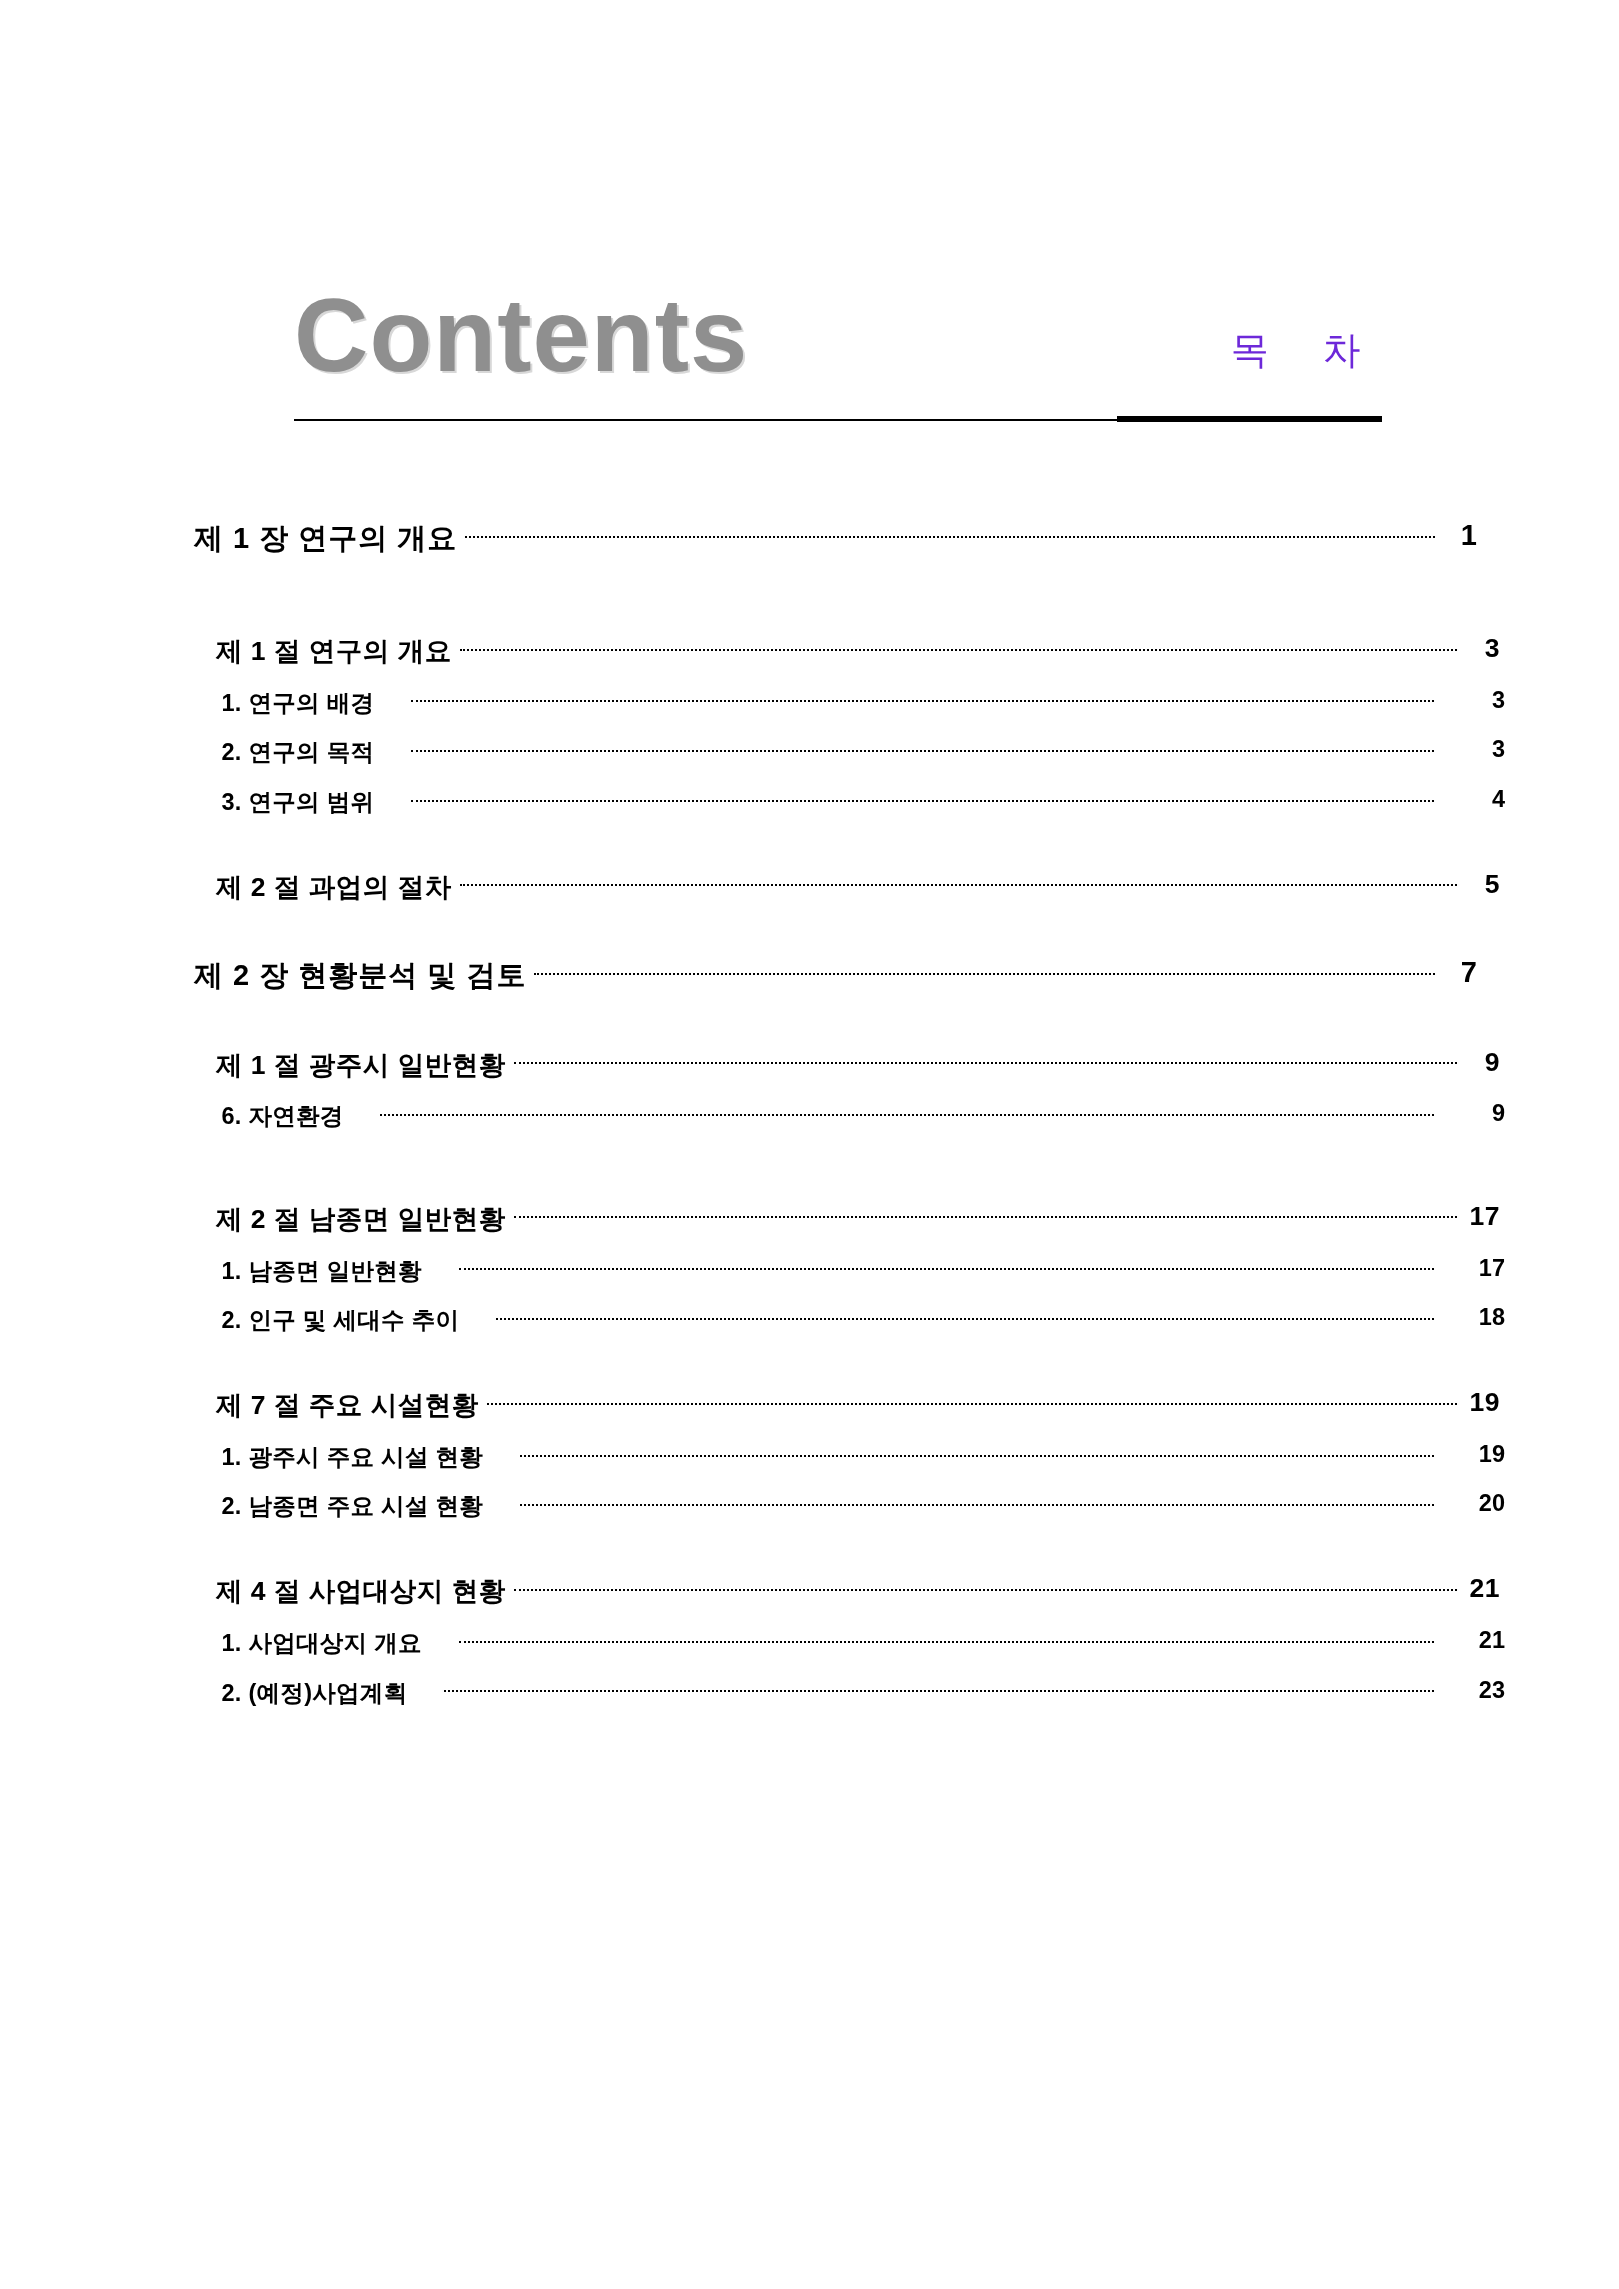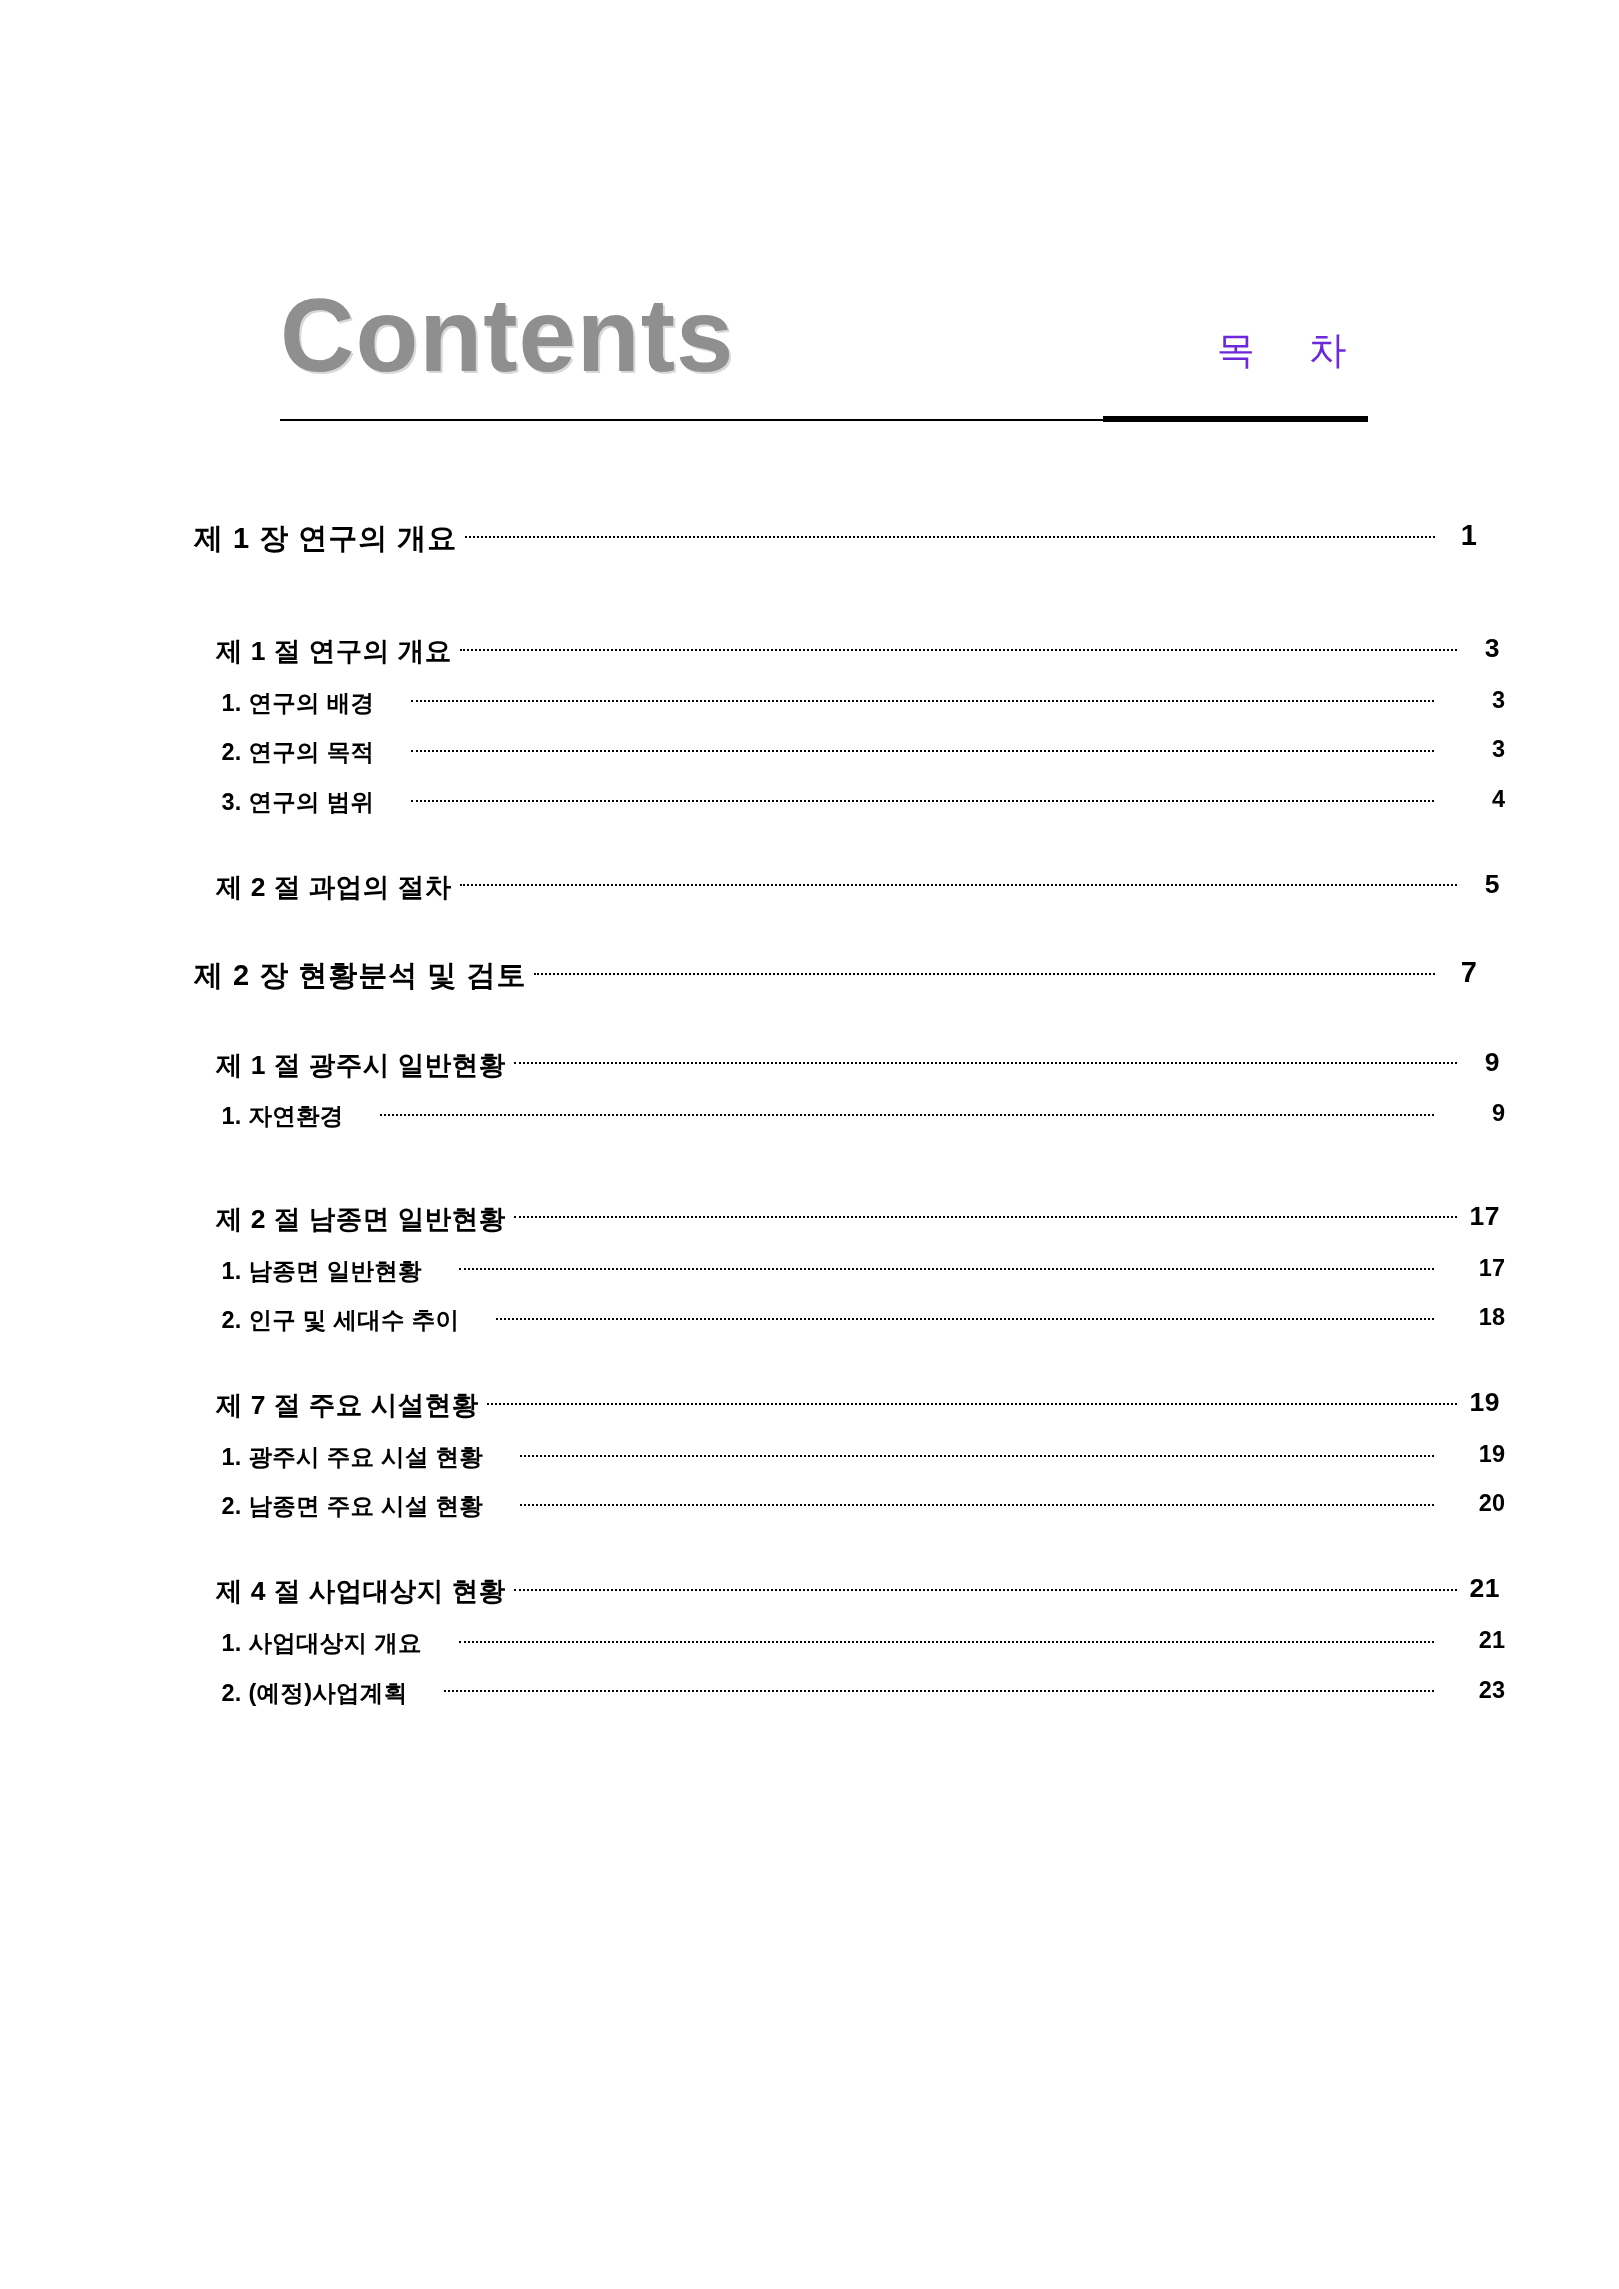--- a/index.html
+++ b/index.html
@@ -16,21 +16,21 @@
     width: 1619px;
     height: 2290px;
     background: #ffffff;
     box-sizing: border-box;
     overflow: hidden;
   }
 
   
   .header {
     position: absolute;
-    left: 280px;
+    left: 294px;
     top: 294px;
     width: 1088px;
     height: 137px;
   }
   .contents-word {
     position: absolute;
     left: 0;
     top: -9.8px;
     font-size: 103px;
     font-weight: bold;
@@ -189,21 +189,21 @@
         <span class="toc-page">7</span>
       </div>
       <div style="height: 51px;"></div>
       <div class="toc-row lvl-section">
         <span class="toc-label">제 1 절 광주시 일반현황</span>
         <span class="toc-dots"></span>
         <span class="toc-page">9</span>
       </div>
       <div style="height: 17.6px;"></div>
       <div class="toc-row lvl-item">
-        <span class="toc-label">1. 자연환경</span>
+        <span class="toc-label">6. 자연환경</span>
         <span class="toc-dots"></span>
         <span class="toc-page">9</span>
       </div>
       <div style="height: 17.6px;"></div>
       <div style="height: 51px;"></div>
       <div class="toc-row lvl-section">
         <span class="toc-label">제 2 절 남종면 일반현황</span>
         <span class="toc-dots"></span>
         <span class="toc-page">17</span>
       </div>

